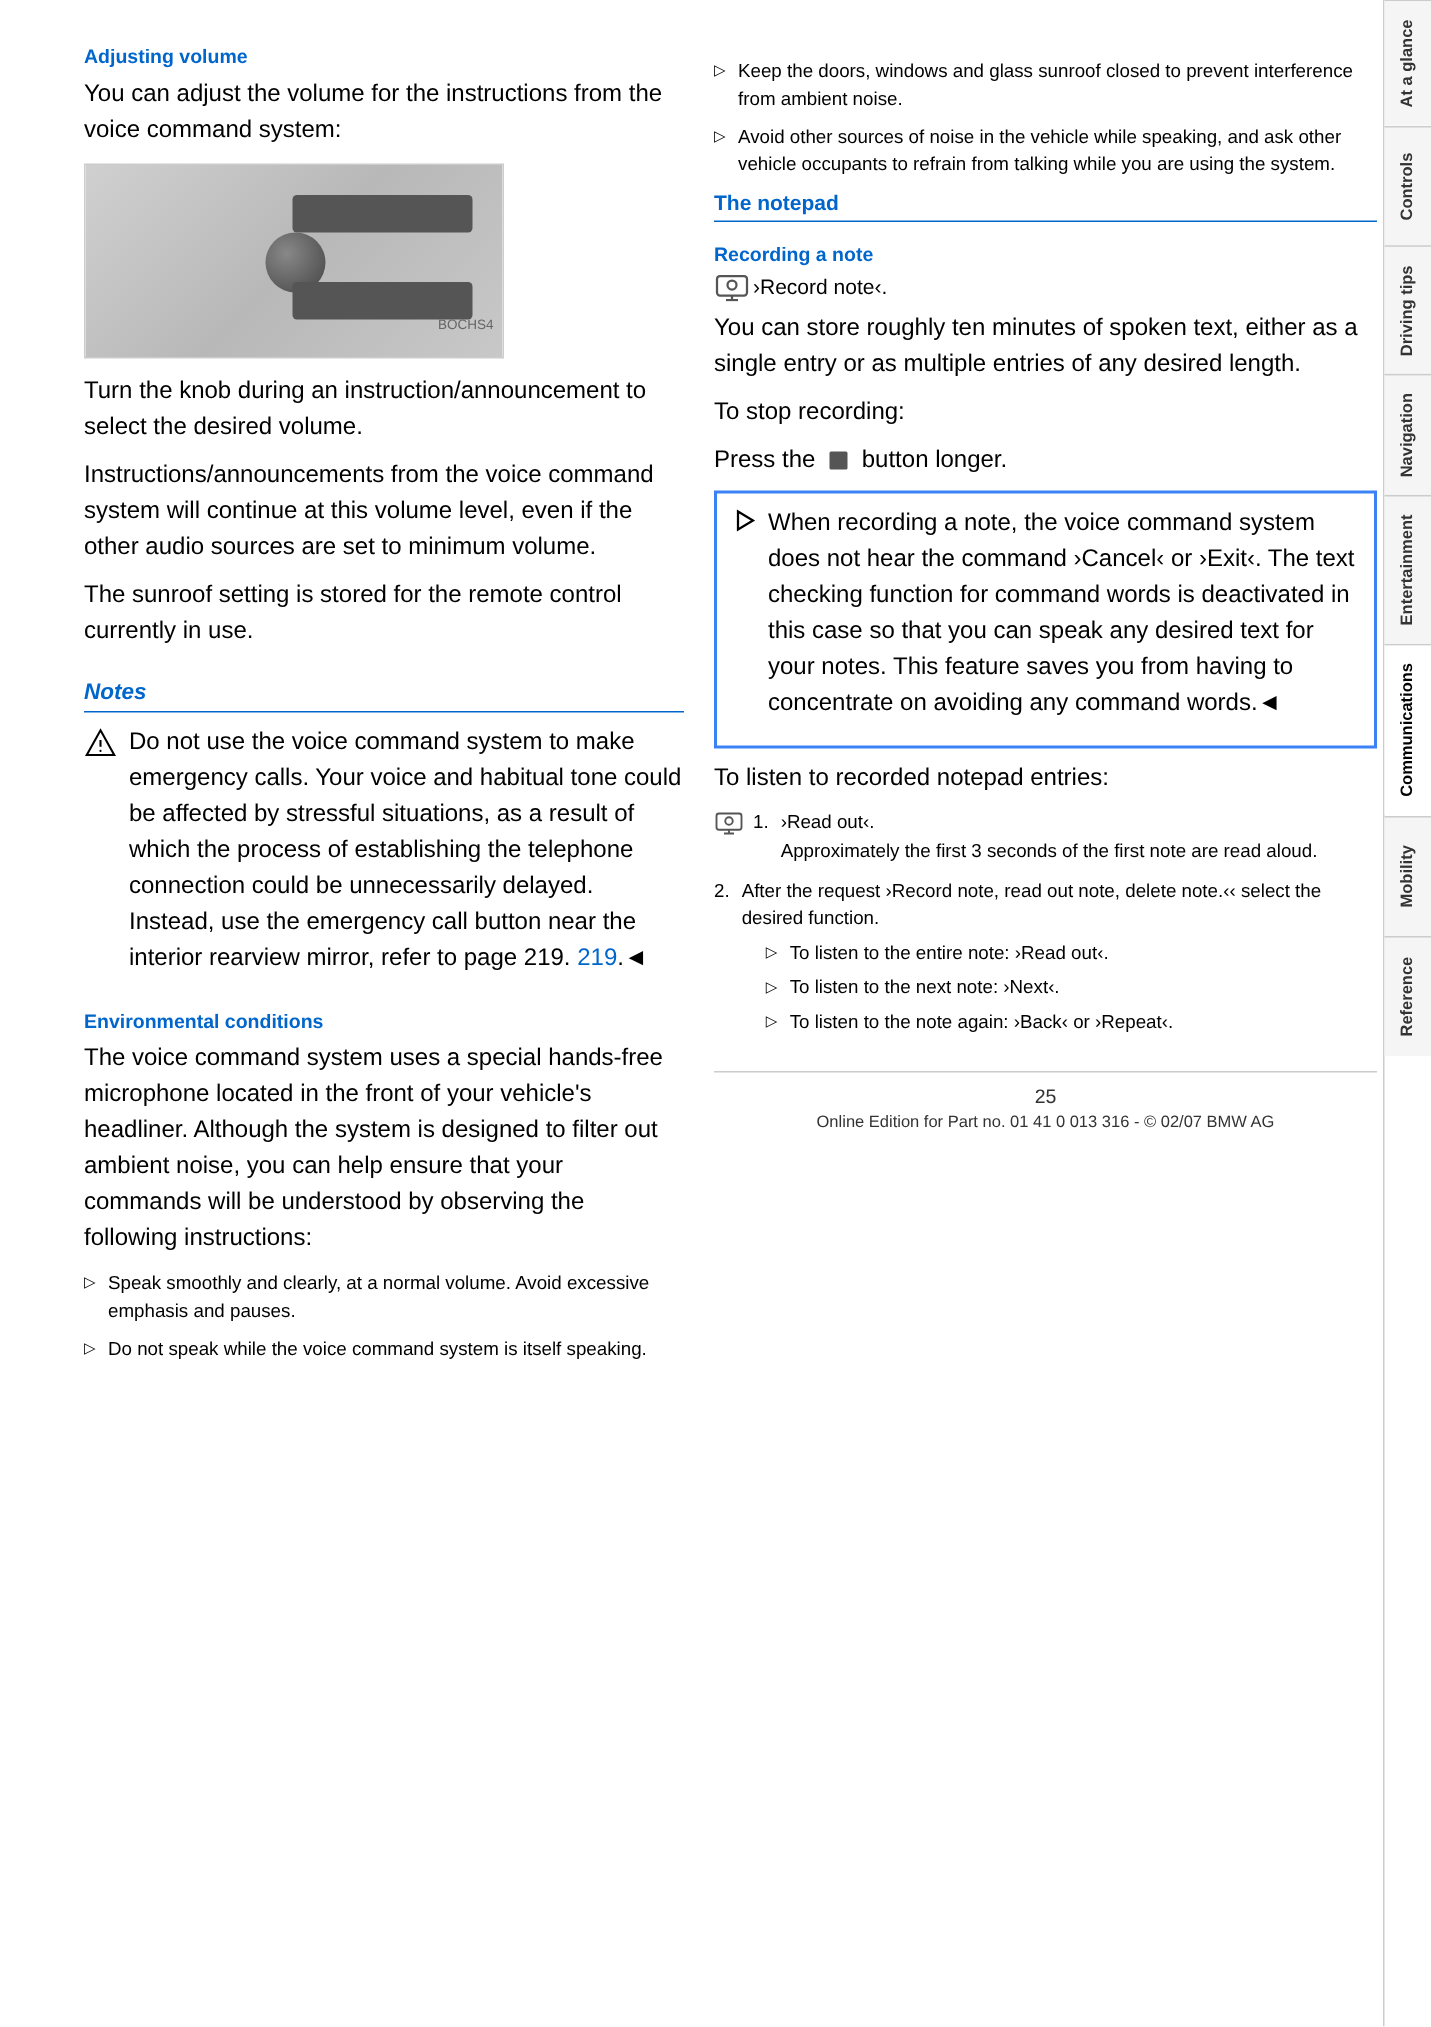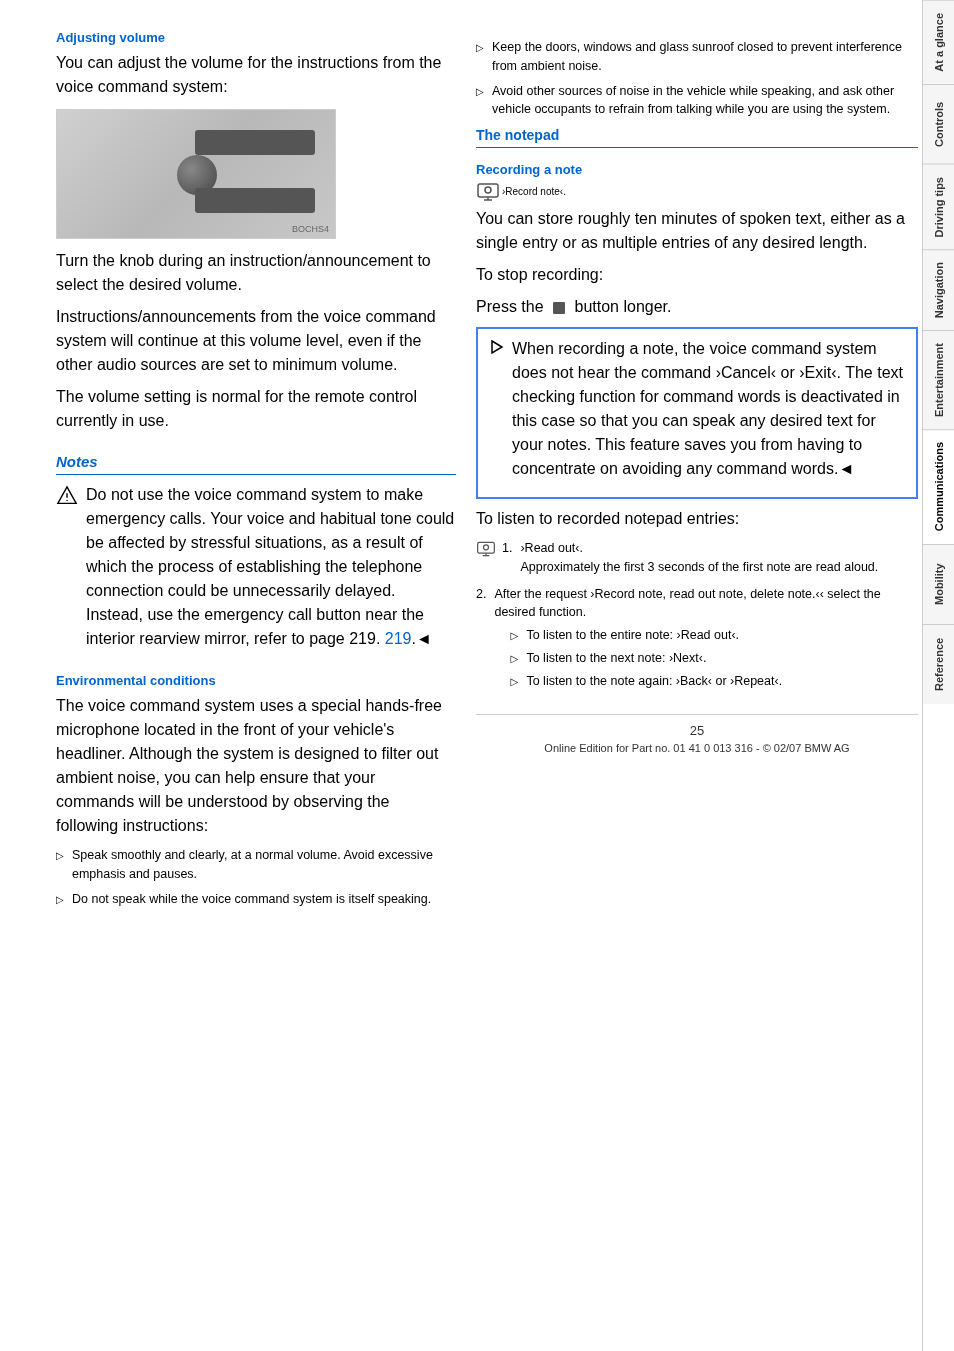--- a/index.html
+++ b/index.html
@@ -145,21 +145,21 @@
       height: 25px;
       background: #555;
       position: absolute;
       right: 20px;
       bottom: 25px;
       border-radius: 3px;
     }
 
     .img-copyright {
       position: absolute;
-      bottom: 4px;
+      bottom: 17px;
       right: 6px;
       font-size: 9px;
       color: #666;
     }
 
     
     .notes-section {
       margin-top: 20px;
     }
 
@@ -232,21 +232,21 @@
       margin-bottom: 8px;
     }
 
     .voice-icon {
       width: 20px;
       height: 16px;
       flex-shrink: 0;
     }
 
     .command-text {
-      font-size: 10px;
+      font-size: 14px;
     }
 
     
     .note-box {
       border: 2px solid #3b82f6;
       padding: 8px 10px;
       margin: 8px 0;
       display: flex;
       gap: 8px;
       align-items: flex-start;
@@ -342,21 +342,21 @@
           <div class="volume-image-inner">
             <div class="img-panel"></div>
             <div class="img-knob"></div>
             <div class="img-panel2"></div>
             <span class="img-copyright">BOCHS4</span>
           </div>
         </div>
 
         <p>Turn the knob during an instruction/announcement to select the desired volume.</p>
         <p>Instructions/announcements from the voice command system will continue at this volume level, even if the other audio sources are set to minimum volume.</p>
-        <p>The volume setting is normal for the remote control currently in use.</p>
+        <p>The sunroof setting is stored for the remote control currently in use.</p>
       </div>
 
       <div class="notes-section">
         <div class="notes-heading">Notes</div>
 
         <div class="warning-box">
           <div class="warning-icon">
             <svg viewBox="0 0 24 24">
               <path d="M12 2 L22 20 L2 20 Z" fill="none" stroke="#000" stroke-width="1.5"></path>
               <line x1="12" y1="9" x2="12" y2="14" stroke="#000" stroke-width="1.5"></line>

